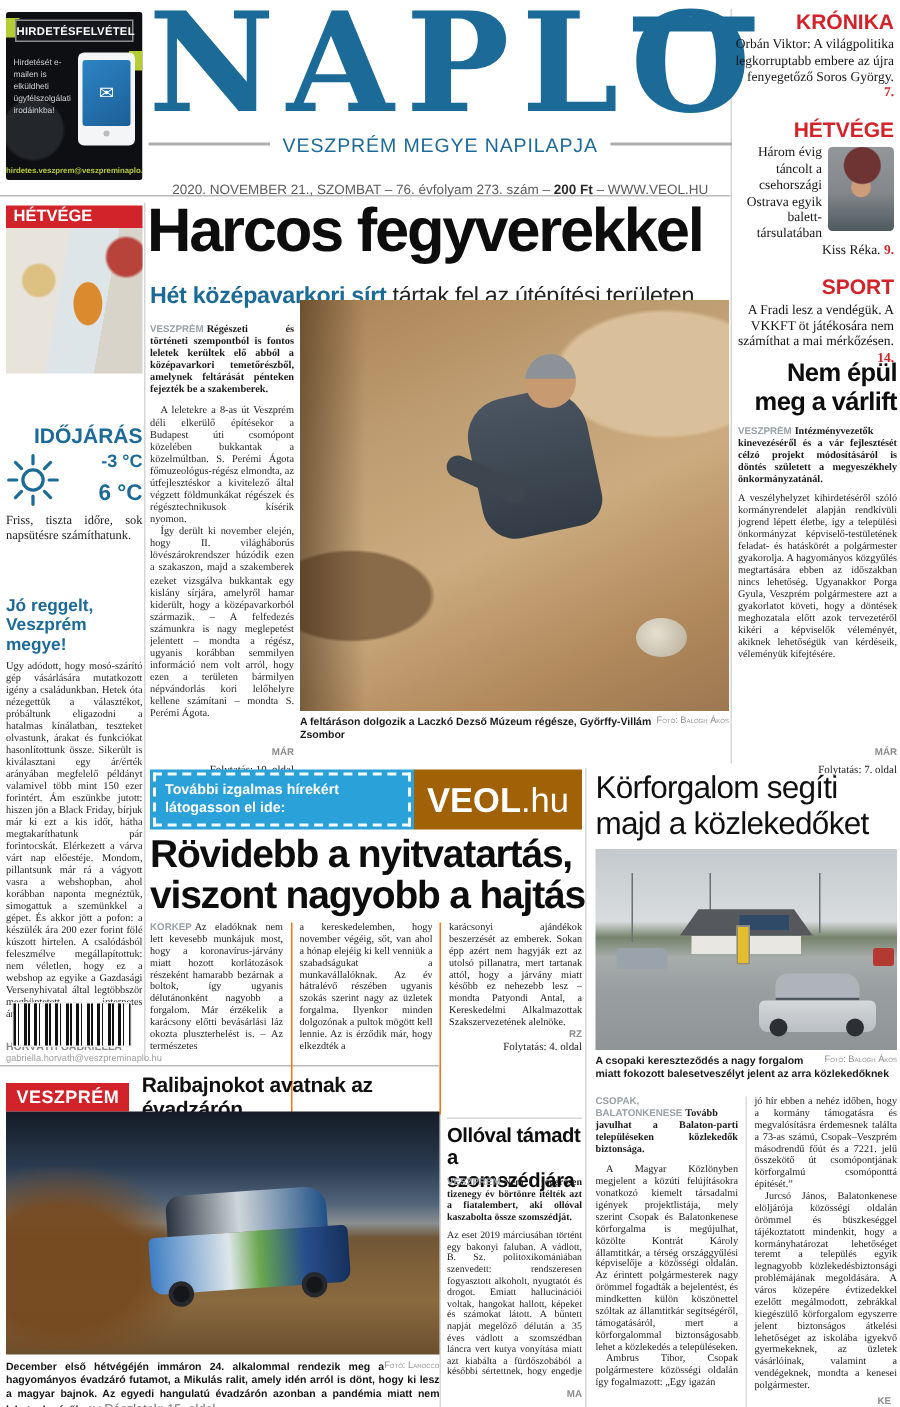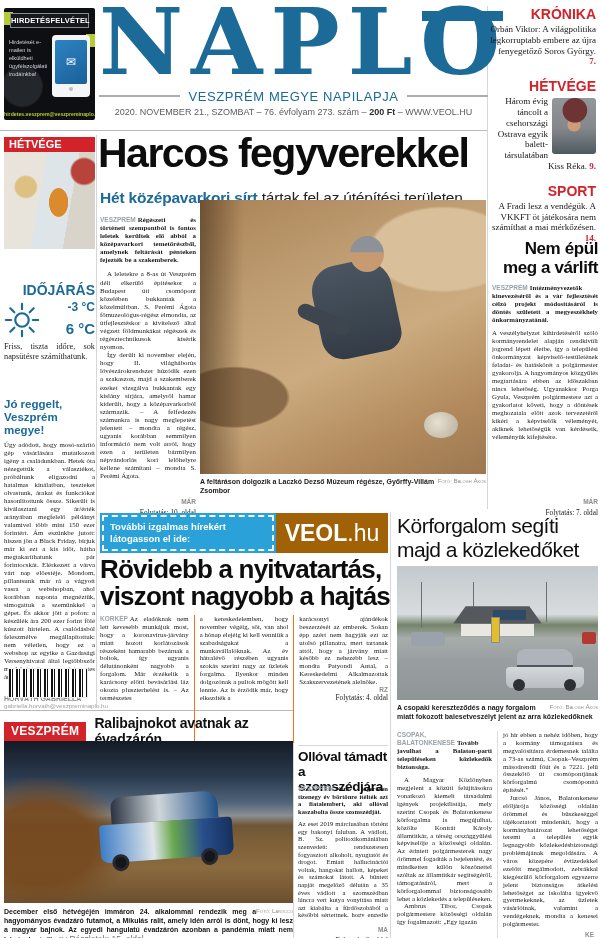--- a/index.html
+++ b/index.html
@@ -39,21 +39,21 @@
   
   #masthead { position:absolute; left:99px; top:0; width:389px; text-align:center; }
   .m-title { color:#1b6a98; font-family:"DejaVu Serif", serif; font-weight:bold;
              font-size:92px; line-height:.92; letter-spacing:8px; white-space:nowrap; }
   .t-o { position:relative; display:inline-block; }
   .t-o .bar { position:absolute; left:2%; width:92%; top:11px; height:10px; background:#1b6a98; }
   .m-subrow { display:flex; align-items:center; margin-top:4px; }
   .m-line { flex:1; height:2px; background:#adadad; }
   .m-sub { padding:0 8px; color:#1b6a98; font-family:"Liberation Sans",sans-serif;
            font-weight:normal; font-size:13px; letter-spacing:.6px; white-space:nowrap;}
-  .m-date { margin-top:3px; color:#5c5c5c; font-family:"Liberation Sans",sans-serif; font-size:9px; }
+  .m-date { margin-top:17px; color:#5c5c5c; font-family:"Liberation Sans",sans-serif; font-size:9px; }
   .m-date b { color:#2c2c2c; }
 
   
   #teasers { position:absolute; left:490px; top:6px; width:106px; }
   .tz { margin-bottom:11px; overflow:hidden; }
   .tz-h { font-family:"Liberation Sans",sans-serif; font-weight:bold; font-size:14px;
           color:#d2232a; text-align:right; margin-bottom:2px;}
   .tz-b { font-size:9px; line-height:1.2; text-align:right; color:#161616;}
   .tz-page { color:#d2232a; font-weight:bold; }
   .tz-photo { float:right; width:44px; height:56px; margin:2px 0 2px 4px; border-radius:3px;

